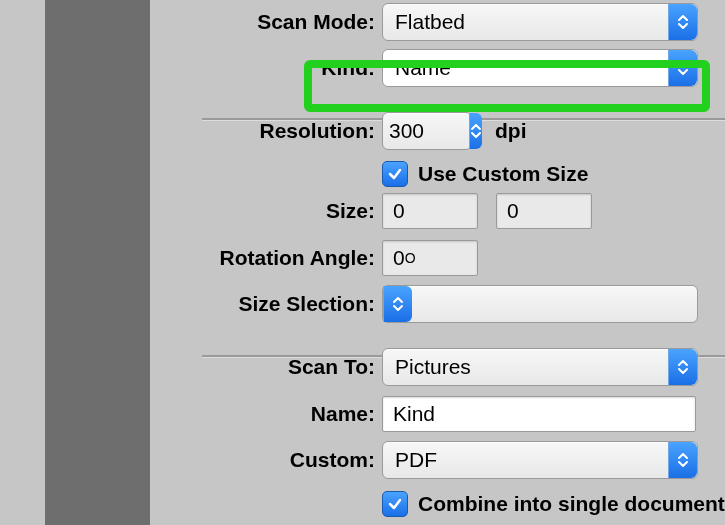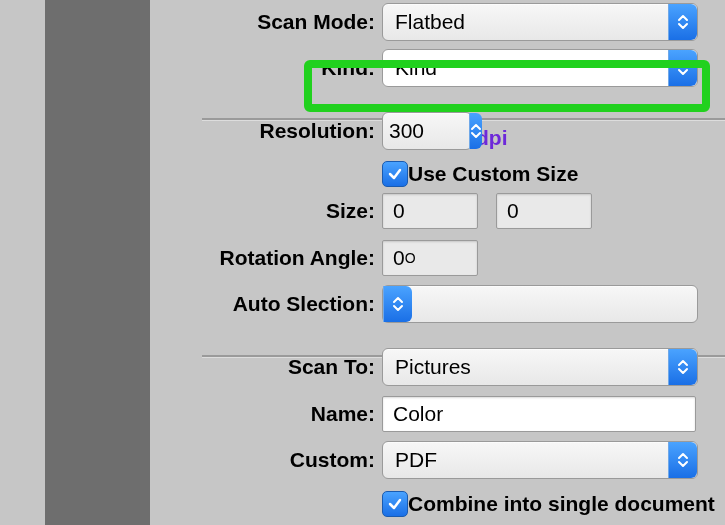--- a/index.html
+++ b/index.html
@@ -107,40 +107,41 @@
     font-size: 21px;
     color: #000;
     padding: 0 10px;
   }
   .textbox.light { background: #e9e9e9; }
   .textbox.w96 { width: 74px; }
   .textbox.w314 { width: 292px; }
   .checkbox {
     display: inline-flex;
     align-items: center;
+    gap: 10px;
     font-size: 21px;
     font-weight: 700;
     color: #000;
   }
   .checkbox .box {
     width: 24px;
     height: 24px;
     border-radius: 5px;
     background: linear-gradient(#4aa3ff, #1a6fe6);
     border: 1px solid #1a5bb0;
     display:flex;
     align-items:center;
     justify-content:center;
   }
   .checkbox .box svg { display:block; }
   .dpi {
-    margin-left: 4px;
+    margin-left: 23px;
     font-size: 21px;
     font-weight: 700;
-    color: #6d28d9;
+    color: #000000;
   }
   
   .highlight-box {
     position: absolute;
     border: 8px solid #21d11e;
     border-radius: 6px;
     pointer-events: none;
   }
   .sup { font-size: 14px; vertical-align: super; }
 </style>
@@ -163,37 +164,37 @@
               </svg>
           </span>
         </div>
       </div>
     </div>
 
     <div class="row" style="top:68px;">
       <div class="label-col">Kind:</div>
       <div class="ctrl-col">
         <div class="select wide" style="background:#fff;">
-          <span class="sel-text">Kind</span>
+          <span class="sel-text">Name</span>
           <span class="sel-btn">
             <svg width="12" height="18" viewBox="0 0 12 18">
                 <path d="M2 7 L6 3 L10 7 M2 11 L6 15 L10 11" stroke="#fff" stroke-width="2" fill="none" stroke-linecap="round" stroke-linejoin="round"></path>
               </svg>
           </span>
         </div>
       </div>
     </div>
 
     <div class="highlight-box" style="left:154px; top:60px; width:390px; height:36px;"></div>
 
     <div class="hr" style="top:118px;"></div>
 
     <div class="row" style="top:131px;">
       <div class="label-col">Resolution:</div>
-      <div class="ctrl-col" style="display:flex;align-items:flex-end;">
+      <div class="ctrl-col" style="display:flex;align-items:center;">
         <div class="select small">
           <span class="sel-text">300</span>
           <span class="sel-btn">
             <svg width="12" height="18" viewBox="0 0 12 18">
                 <path d="M2 7 L6 3 L10 7 M2 11 L6 15 L10 11" stroke="#fff" stroke-width="2" fill="none" stroke-linecap="round" stroke-linejoin="round"></path>
               </svg>
           </span>
         </div>
         <span class="dpi">dpi</span>
       </div>
@@ -224,21 +225,21 @@
       <div class="label-col">Rotation Angle:</div>
       <div class="ctrl-col">
         <span class="textbox light w96">
             <span>0</span>
             <span class="sup">O</span>
           </span>
       </div>
     </div>
 
     <div class="row" style="top:304px;">
-      <div class="label-col">Auto Slection:</div>
+      <div class="label-col">Size Slection:</div>
       <div class="ctrl-col">
         <div class="select wide">
           <span class="sel-btn">
             <svg width="12" height="18" viewBox="0 0 12 18">
                 <path d="M2 7 L6 3 L10 7 M2 11 L6 15 L10 11" stroke="#fff" stroke-width="2" fill="none" stroke-linecap="round" stroke-linejoin="round"></path>
               </svg>
           </span>
         </div>
       </div>
     </div>
@@ -255,21 +256,21 @@
                 <path d="M2 7 L6 3 L10 7 M2 11 L6 15 L10 11" stroke="#fff" stroke-width="2" fill="none" stroke-linecap="round" stroke-linejoin="round"></path>
               </svg>
           </span>
         </div>
       </div>
     </div>
 
     <div class="row" style="top:414px;">
       <div class="label-col">Name:</div>
       <div class="ctrl-col">
-        <span class="textbox w314">Color</span>
+        <span class="textbox w314">Kind</span>
       </div>
     </div>
 
     <div class="row" style="top:460px;">
       <div class="label-col">Custom:</div>
       <div class="ctrl-col">
         <div class="select wide">
           <span class="sel-text">PDF</span>
           <span class="sel-btn">
             <svg width="12" height="18" viewBox="0 0 12 18">

